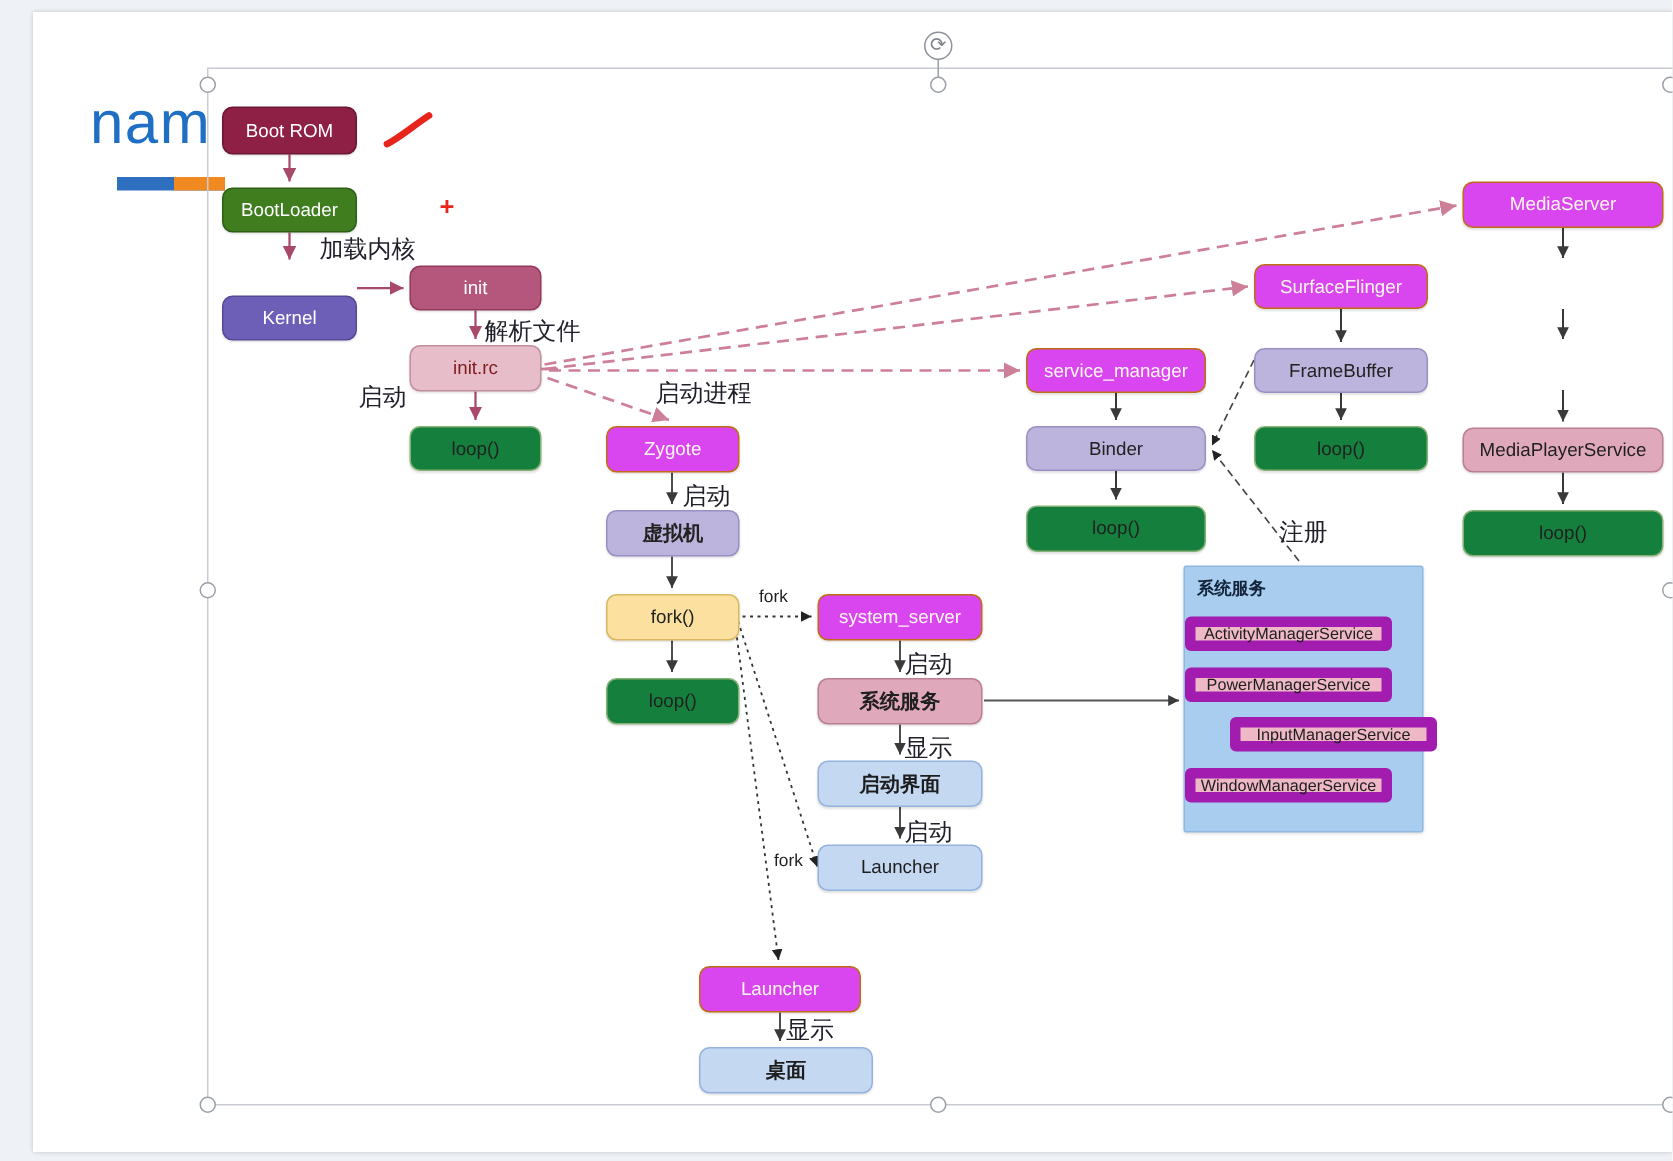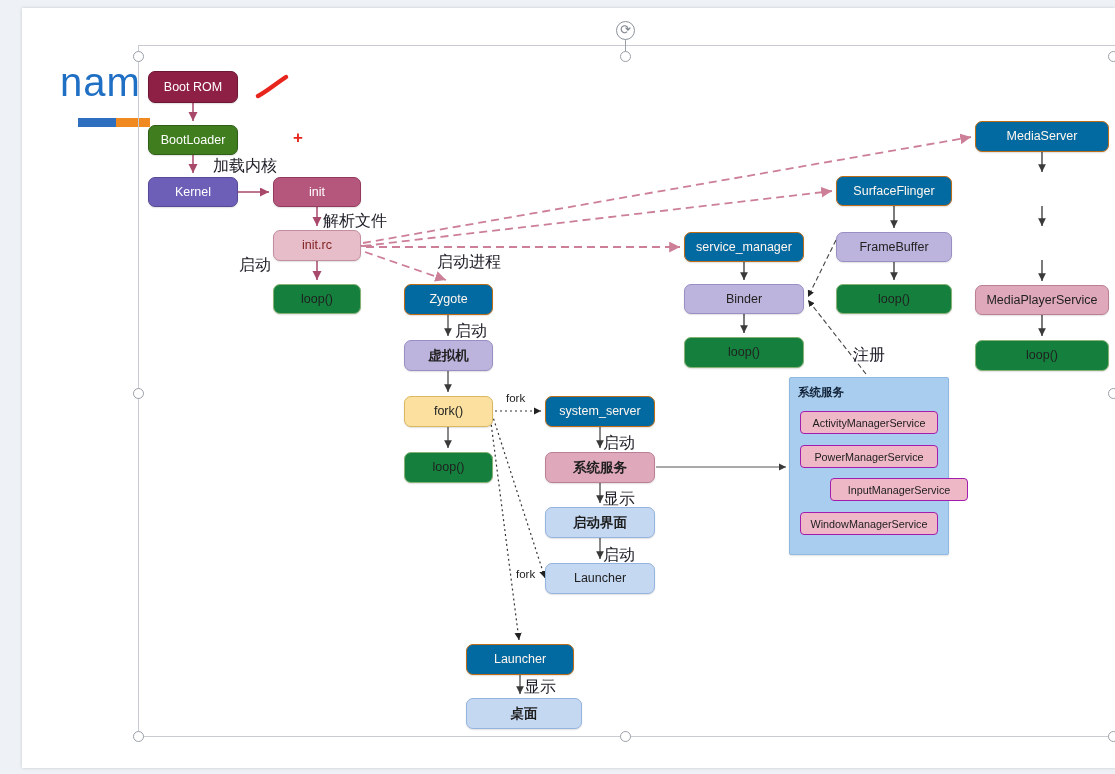--- a/index.html
+++ b/index.html
@@ -48,44 +48,44 @@
   .node{
     position:absolute;box-sizing:border-box;border-radius:7px;
     display:flex;align-items:center;justify-content:center;
     font-size:12.5px;text-align:left;line-height:1.15;
     border:1px solid rgba(0,0,0,.22);
     box-shadow:0 1px 1.5px rgba(0,0,0,.12);
     white-space:nowrap;
   }
   .n-maroon{background:#8e1f45;color:#fff;border-color:#6d1635;}
   .n-green-dark{background:#3f7d1f;color:#fff;border-color:#2f5f16;}
-  .n-purple-dark{background:#6d5fb8;color:#fff;border-color:#544a96;}
+  .n-purple-dark{background:#6d5fb8;color:#fff;border-color:#544a96;margin-top:20px;}
   .n-rose{background:#b5577c;color:#fff;border-color:#94395e;}
   .n-rose-lt{background:#e7bdc9;color:#7f1d1d;border-color:#c28ea0;}
   .n-green-lt{background:#15803d;color:#1f1f1f;border-color:#86b275;}
-  .n-orange{background:#0369a1;color:#fff7ef;border-color:#bf6d15;}
+  .n-orange{background:#d946ef;color:#fff7ef;border-color:#bf6d15;}
   .n-purple-lt{background:#bdb4dd;color:#222;border-color:#9a8fc4;}
   .n-yellow{background:#fbe0a0;color:#222;border-color:#d9b85f;}
   .n-pink{background:#dfa8bb;color:#1f1f1f;border-color:#bb7f95;}
   .n-blue-lt{background:#c5d8f2;color:#1d1d1d;border-color:#94b3df;}
 
   .node-cn{font-size:13.5px;font-weight:bold;}
 
   
   .svc-panel{
     position:absolute;left:789px;top:377px;width:158px;height:176px;
     background:#a8cdee;border:1px solid #8fb9e0;border-radius:2px;
     box-shadow:0 1px 2px rgba(0,0,0,.12);
   }
   .svc-title{
     position:absolute;left:8px;top:7px;font-size:11.5px;color:#13243a;font-weight:bold;
   }
   .svc-item{
-    position:absolute;left:10px;width:138px;height:23px;border-radius:4px;
-    background:#eeb8c6;border:1px solid #a21caf;box-sizing:border-box;
+    position:absolute;left:0;width:138px;height:23px;border-radius:4px;
+    background:#eeb8c6;border:7px solid #a21caf;box-sizing:border-box;
     display:flex;align-items:center;justify-content:center;
     font-size:10.8px;color:#1d1d1d;
   }
 
   
   .elabel{
     position:absolute;font-size:11px;color:#20202a;white-space:nowrap;
   }
   .elabel-cn{font-weight:normal;font-size:16px;}
   .elabel-en{font-size:11.5px;color:#222;}

